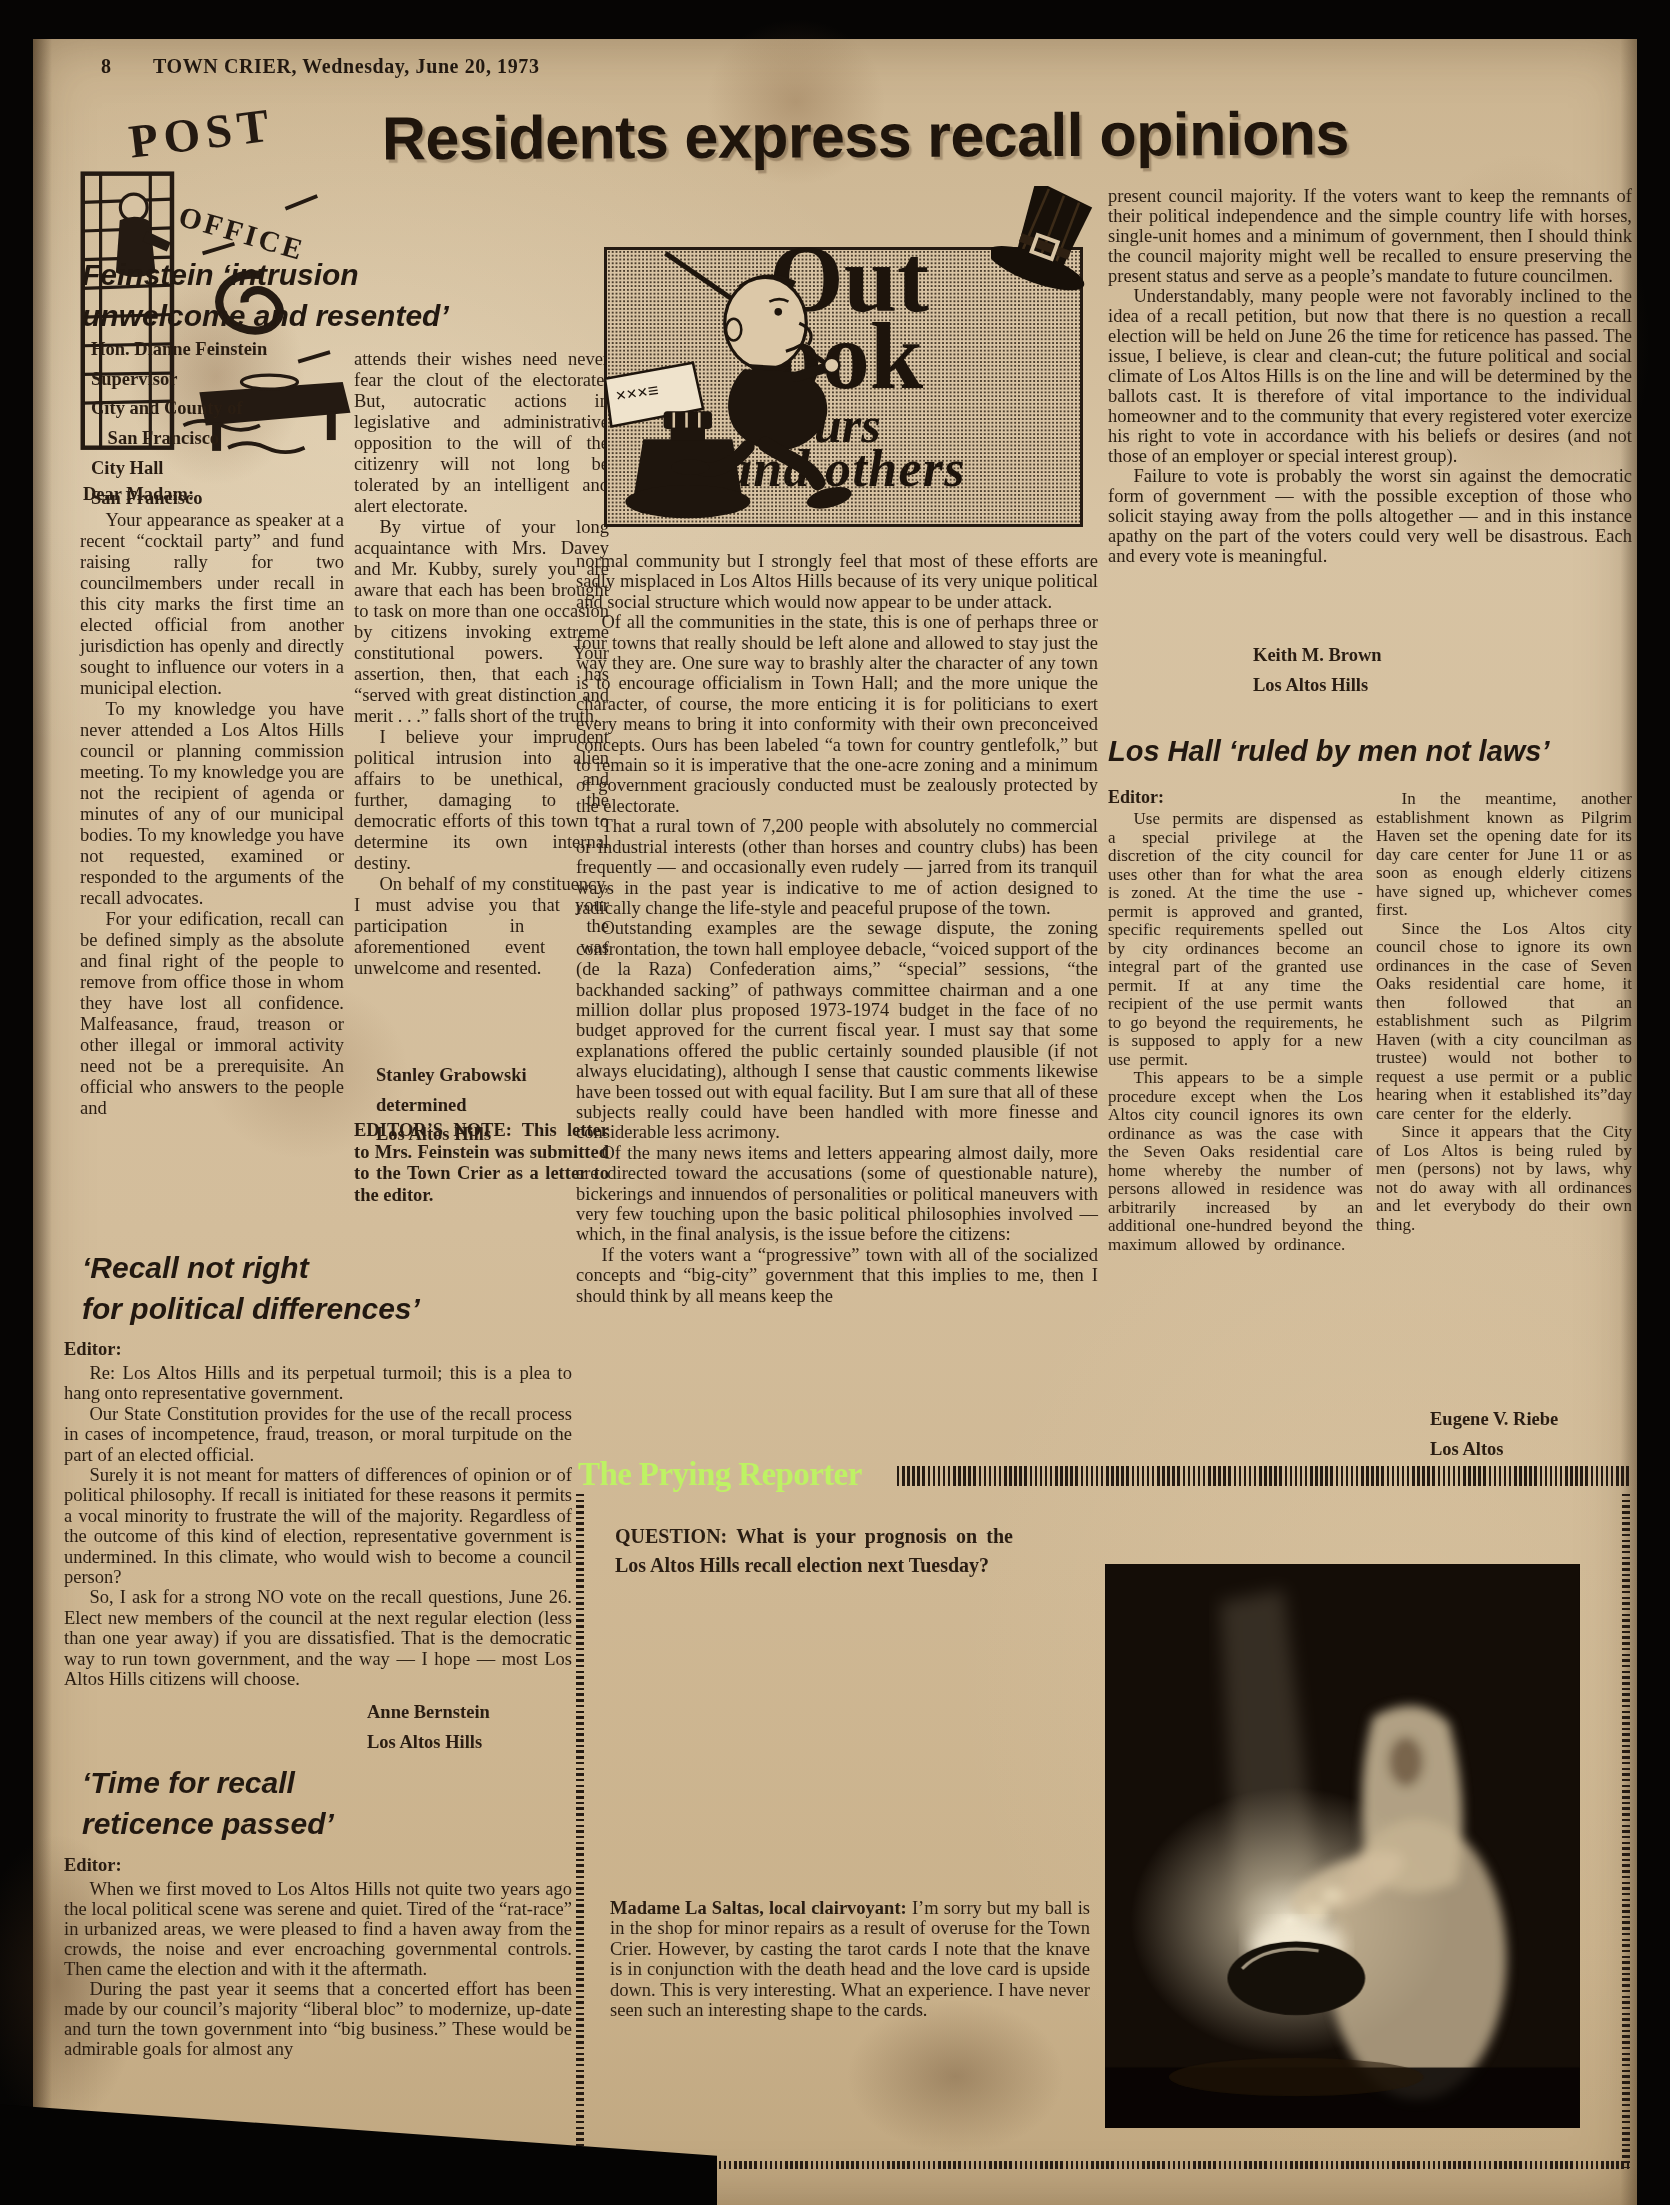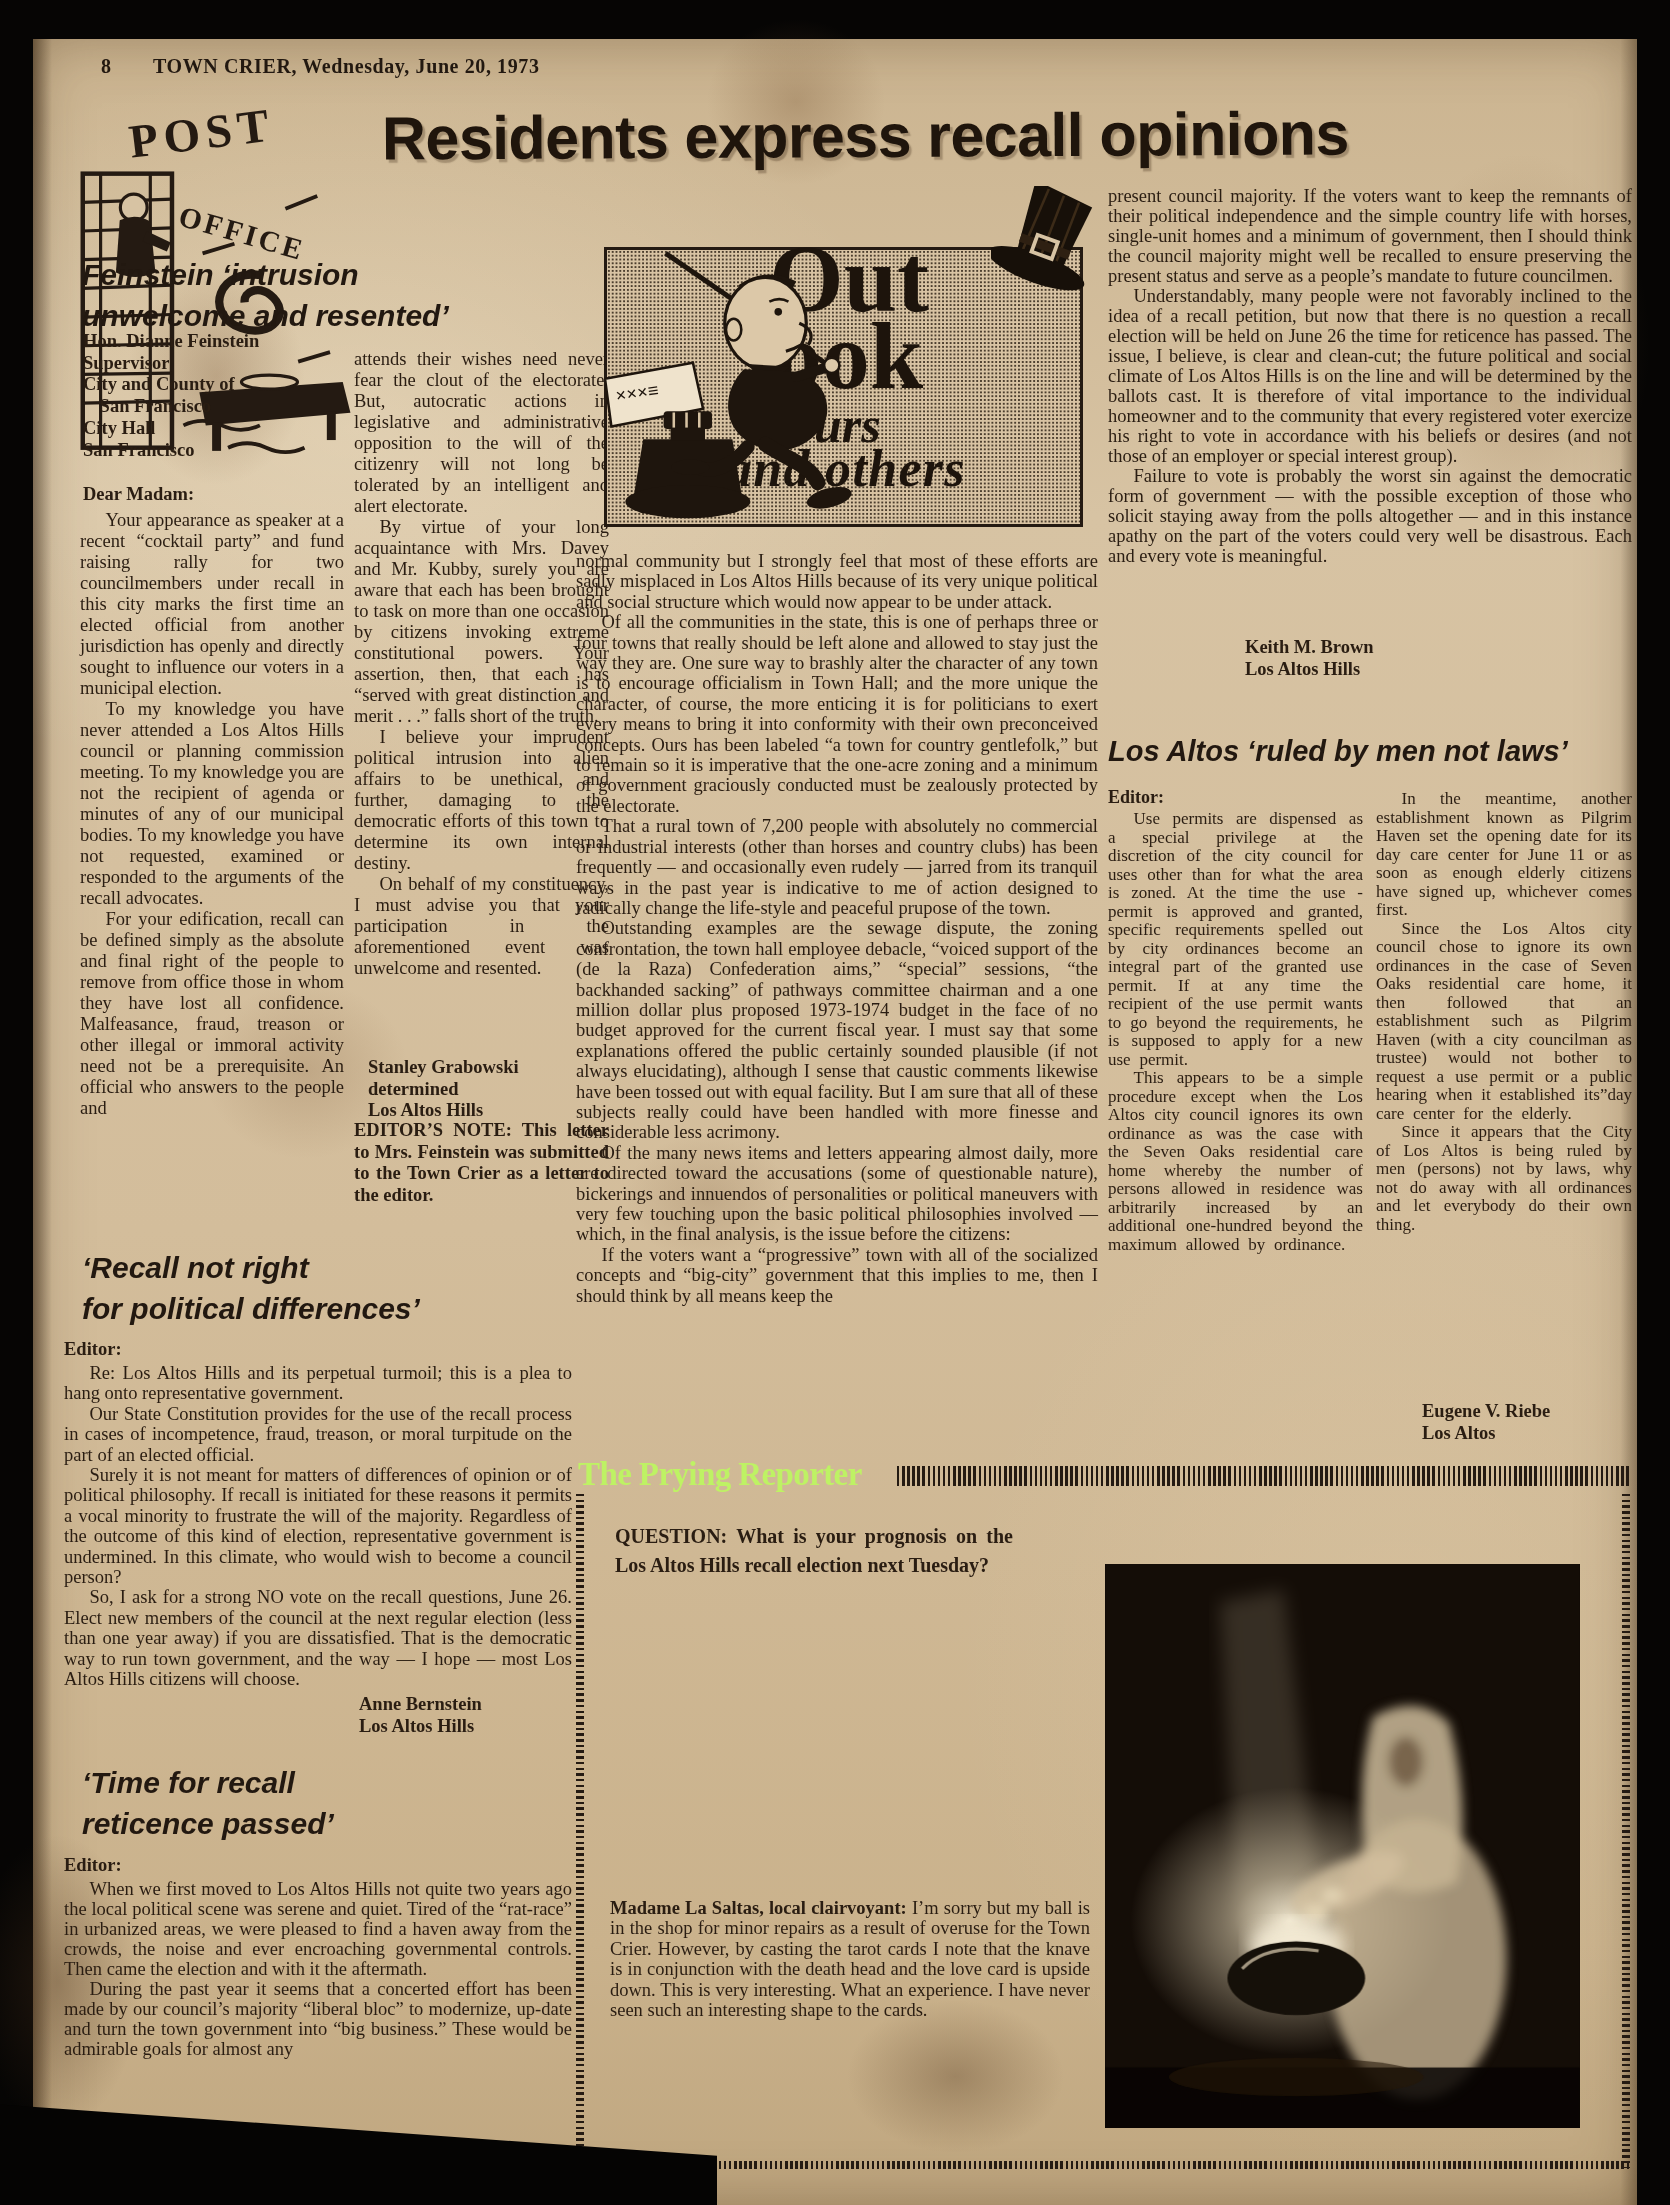--- a/index.html
+++ b/index.html
@@ -35,21 +35,21 @@
   
   .col{font-size:18.5px;text-align:justify;}
   .col p{margin:0;text-indent:25.5px;}
   .noindent-first p:first-child{text-indent:0;}
   .lh33 p{line-height:21px;}
   .lh32 p{line-height:20.4px;}
   .lh31 p{line-height:20px;}
   .lh29 p{line-height:18.5px;}
   .subcol{font-size:17px;word-spacing:4.5px;}
   .label{font-weight:700;font-size:18.5px;}
-  .address p, .sig p{text-indent:0;font-weight:700;line-height:21.7px;margin:0;}
+  .address p, .sig p{text-indent:0;font-weight:700;line-height:21.7px;margin:8px;}
   .address p:nth-child(4){padding-left:16.6px;}
   .editors-note{font-weight:700;margin-top:33px;}
   .editors-note p{text-indent:0;line-height:21.7px;}
   
   .outlook-box{
     position:absolute;left:604px;top:247px;width:479px;height:280px;
     border:3.2px solid #241a12;box-sizing:border-box;
     background-color:#d8c3a3;
     background-image:radial-gradient(rgba(40,28,16,.8) 0.7px, transparent 1px);
     background-size:3.8px 3.8px;
@@ -244,21 +244,21 @@
     <line x1="58" y1="8" x2="52" y2="115" stroke="#3c2b18" stroke-width="4"></line>
     <line x1="84" y1="10" x2="82" y2="118" stroke="#3c2b18" stroke-width="4"></line>
     <line x1="110" y1="12" x2="108" y2="120" stroke="#3c2b18" stroke-width="4"></line>
     <ellipse cx="82" cy="132" rx="80" ry="23" fill="#171009"></ellipse>
     <rect x="42" y="88" width="82" height="14" fill="#2e2012"></rect>
     <rect x="66" y="82" width="34" height="28" fill="none" stroke="#d7c3a3" stroke-width="6"></rect>
   </g>
 </svg>
 
 <section>
-  <div class="abs sec-head" style="left:1108px;top:731px;font-size:29px;">Los Altos ‘ruled by men not laws’</div>
+  <div class="abs sec-head" style="left:1108px;top:731px;font-size:29px;">Los Hall ‘ruled by men not laws’</div>
   <div class="abs label" style="left:1108px;top:787px;font-size:18px;">Editor:</div>
   <div class="abs col subcol lh29" style="left:1108px;top:810px;width:255px;">
       <p>Use permits are dispensed as a special privilege at the discretion of the city council for uses other than for what the area is zoned. At the time the use - permit is approved and granted, specific requirements spelled out by city ordinances become an integral part of the granted use permit. If at any time the recipient of the use permit wants to go beyond the requirements, he is supposed to apply for a new use permit.</p>
       <p>This appears to be a simple procedure except when the Los Altos city council ignores its own ordinance as was the case with the Seven Oaks residential care home whereby the number of persons allowed in residence was arbitrarily increased by an additional one-hundred beyond the maximum allowed by ordinance.</p>
     </div>
   <div class="abs col subcol lh29" style="left:1376px;top:790px;width:256px;">
       <p>In the meantime, another establishment known as Pilgrim Haven set the opening date for its day care center for June 11 or as soon as enough elderly citizens have signed up, whichever comes first.</p>
       <p>Since the Los Altos city council chose to ignore its own ordinances in the case of Seven Oaks residential care home, it then followed that an establishment such as Pilgrim Haven (with a city councilman as trustee) would not bother to request a use permit or a public hearing when it established its”day care center for the elderly.</p>
       <p>Since it appears that the City of Los Altos is being ruled by men (persons) not by laws, why not do away with all ordinances and let everybody do their own thing.</p>
     </div>

